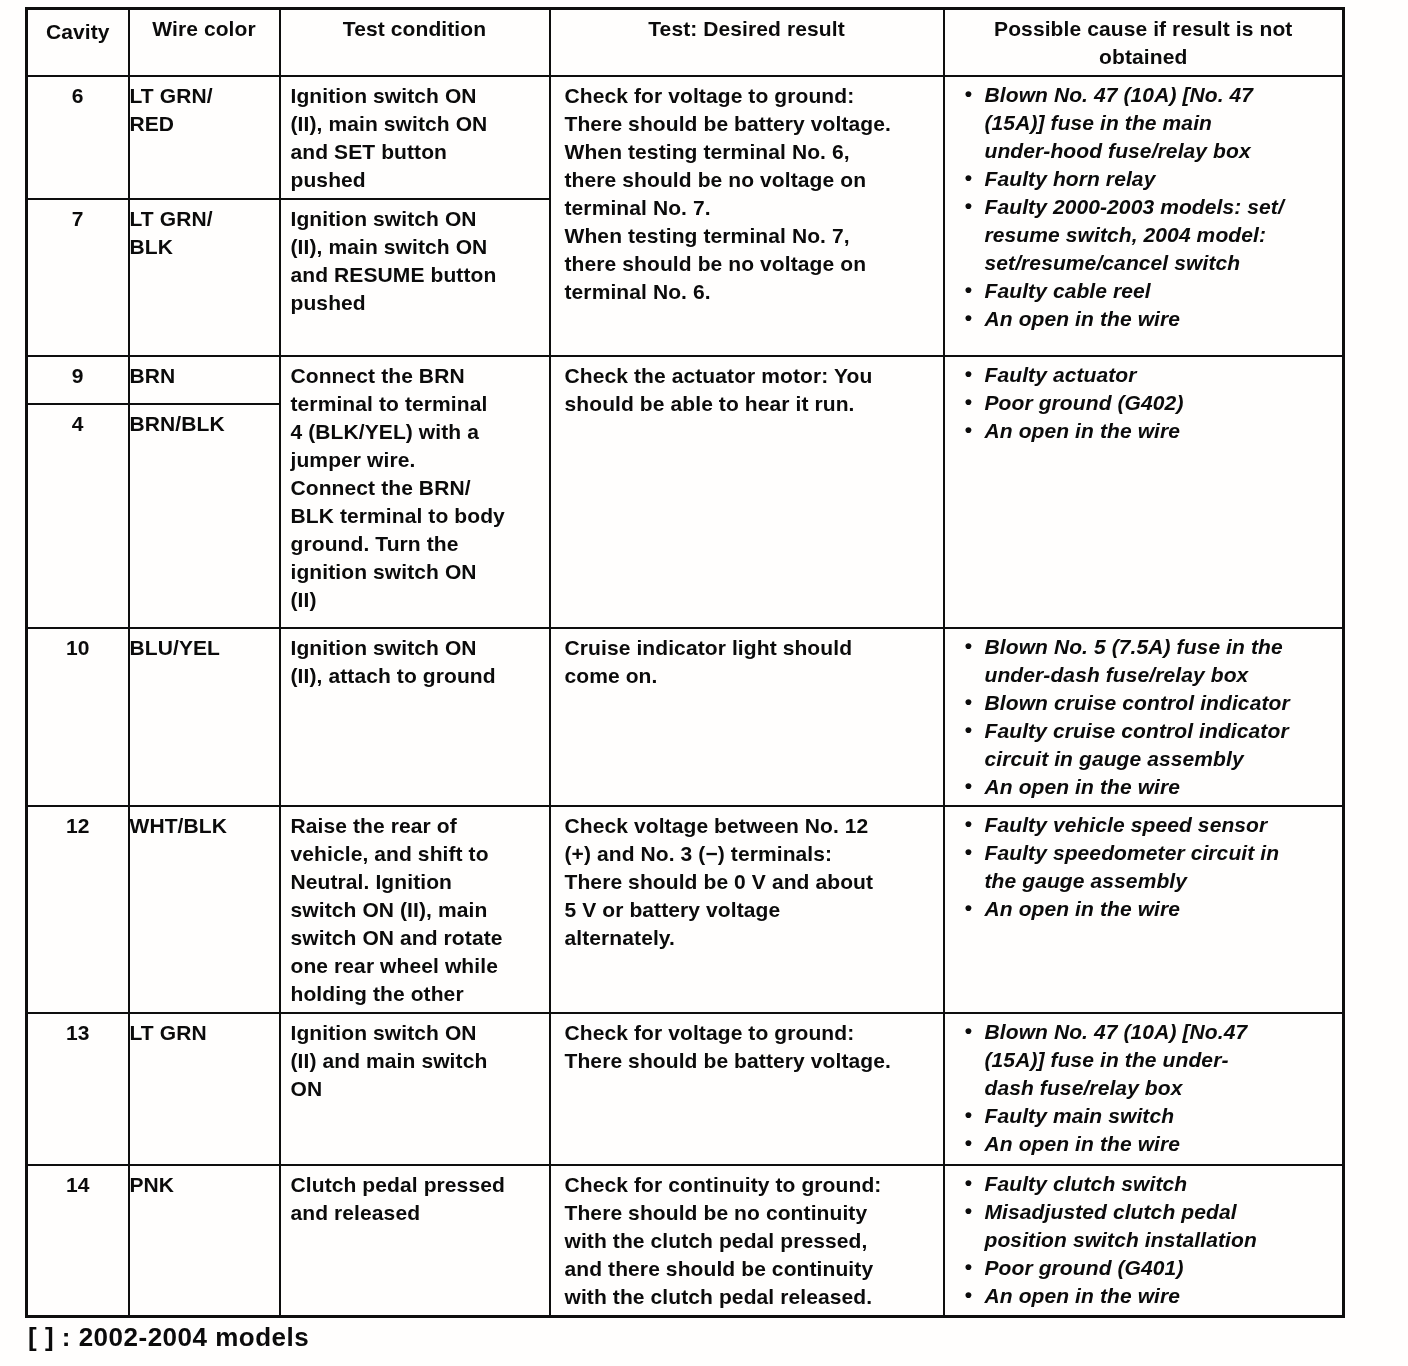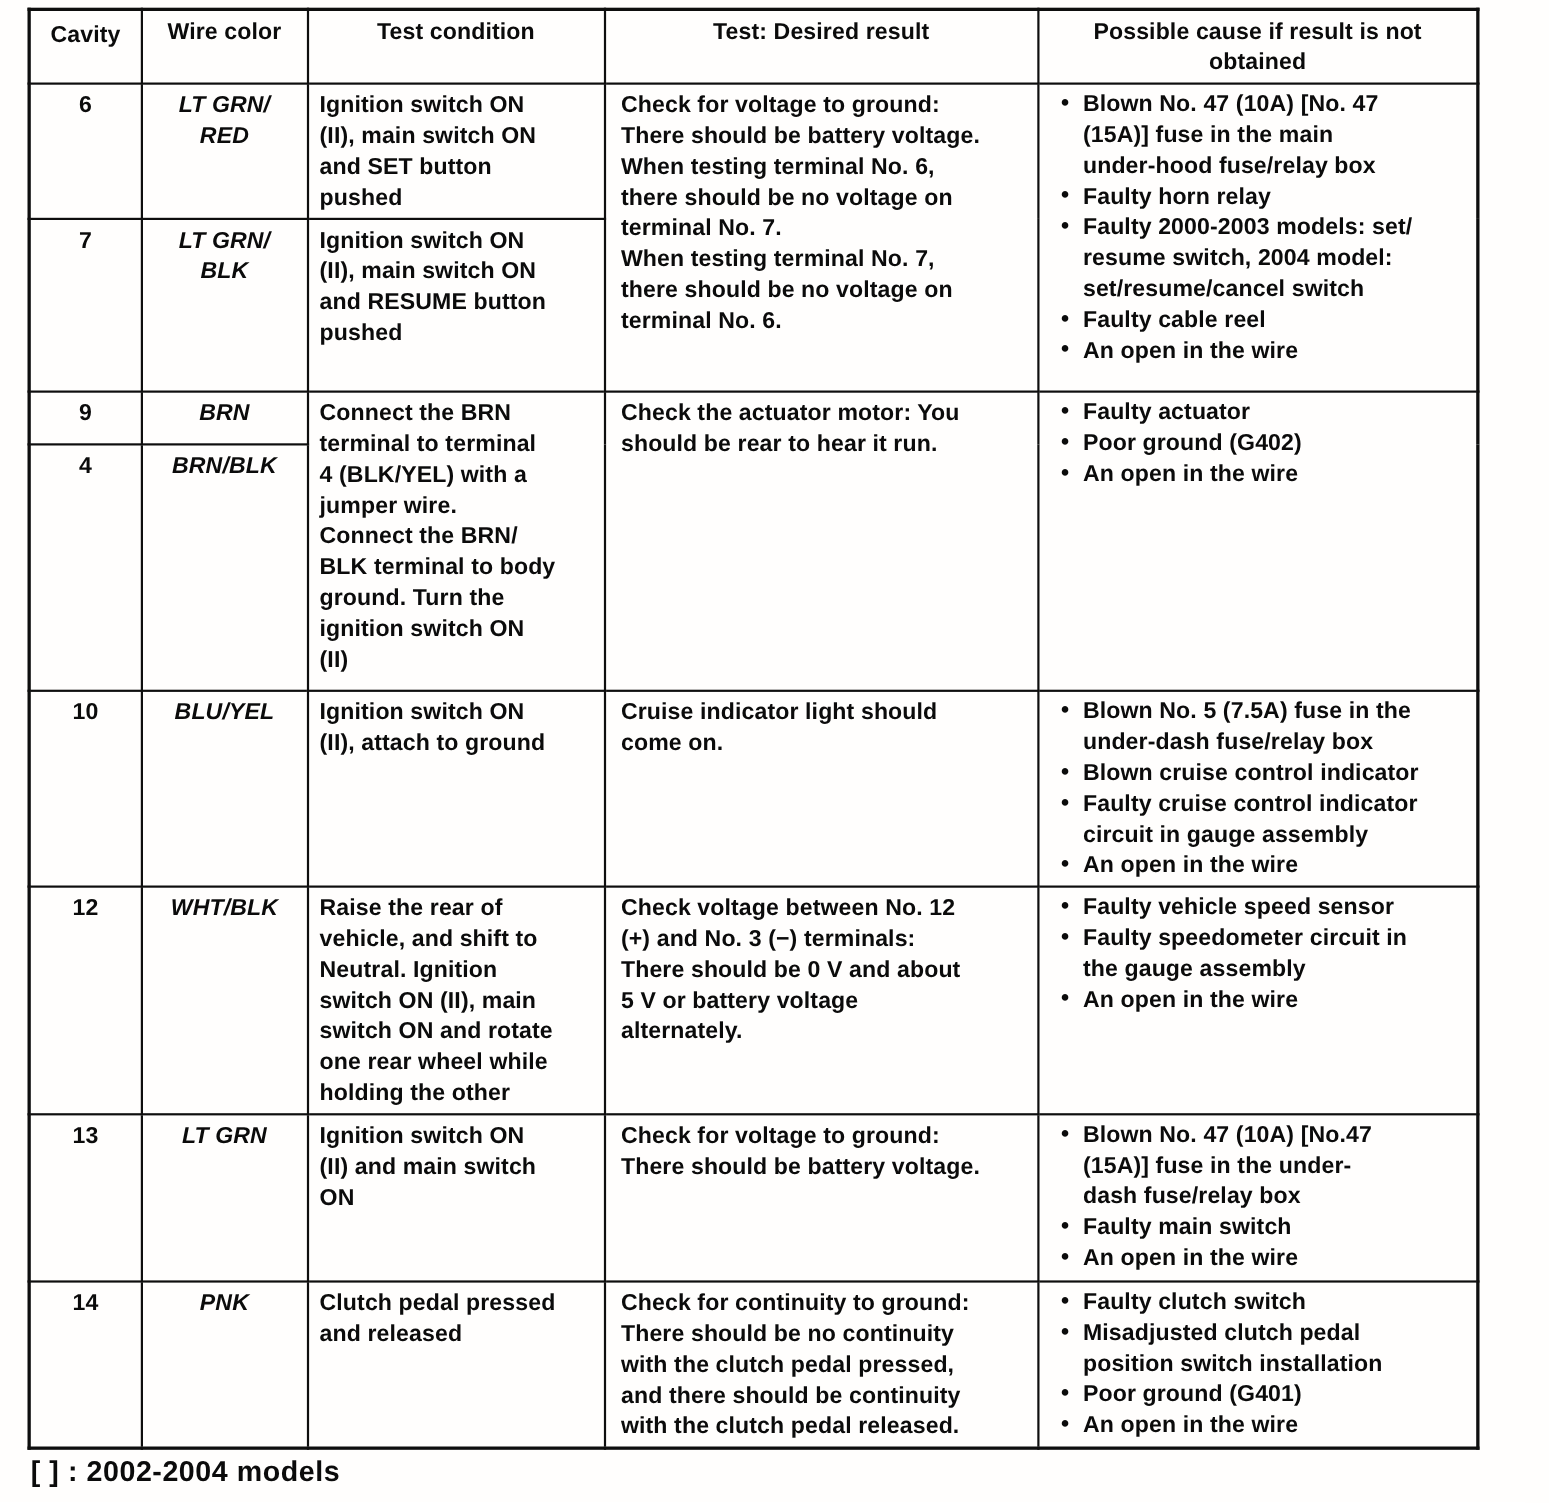--- a/index.html
+++ b/index.html
@@ -33,24 +33,24 @@
   th.h {
     text-align: center;
     font-weight: 700;
     font-size: 22px;
     padding: 5px 4px 4px 4px;
     height: 62px;
   }
   th.h-cavity { font-size: 17px; padding-top: 8px; }
 
   td.cav  { text-align: center; padding-top: 5px; }
-  td.wire { text-align: center; padding-top: 5px; white-space: pre-line; font-style: italic; }
+  td.wire { padding-top: 5px; white-space: pre-line; }
   td.cond { padding: 5px 4px 4px 10px; white-space: pre-line; }
   td.res  { padding: 5px 4px 4px 14px; white-space: pre-line; }
-  td.cause{ padding: 4px 4px 4px 0; }
+  td.cause{ padding: 4px 4px 4px 0; font-style: italic; }
 
   ul.causes { list-style: none; margin: 0; padding: 0; }
   ul.causes li {
     position: relative;
     padding-left: 40px;
     padding-right: 2px;
     white-space: pre-line;
     margin: 0;
   }
   ul.causes li::before {
@@ -148,21 +148,21 @@
         <td class="cond" rowspan="2">Connect the BRN
 terminal to terminal
 4 (BLK/YEL) with a
 jumper wire.
 Connect the BRN/
 BLK terminal to body
 ground. Turn the
 ignition switch ON
 (II)</td>
         <td class="res" rowspan="2">Check the actuator motor: You
-should be rear to hear it run.</td>
+should be able to hear it run.</td>
         <td class="cause" rowspan="2">
           <ul class="causes">
             <li>Faulty actuator</li>
             <li>Poor ground (G402)</li>
             <li>An open in the wire</li>
           </ul>
         </td>
       </tr>
       <tr class="r11">
         <td class="cav">4</td>

